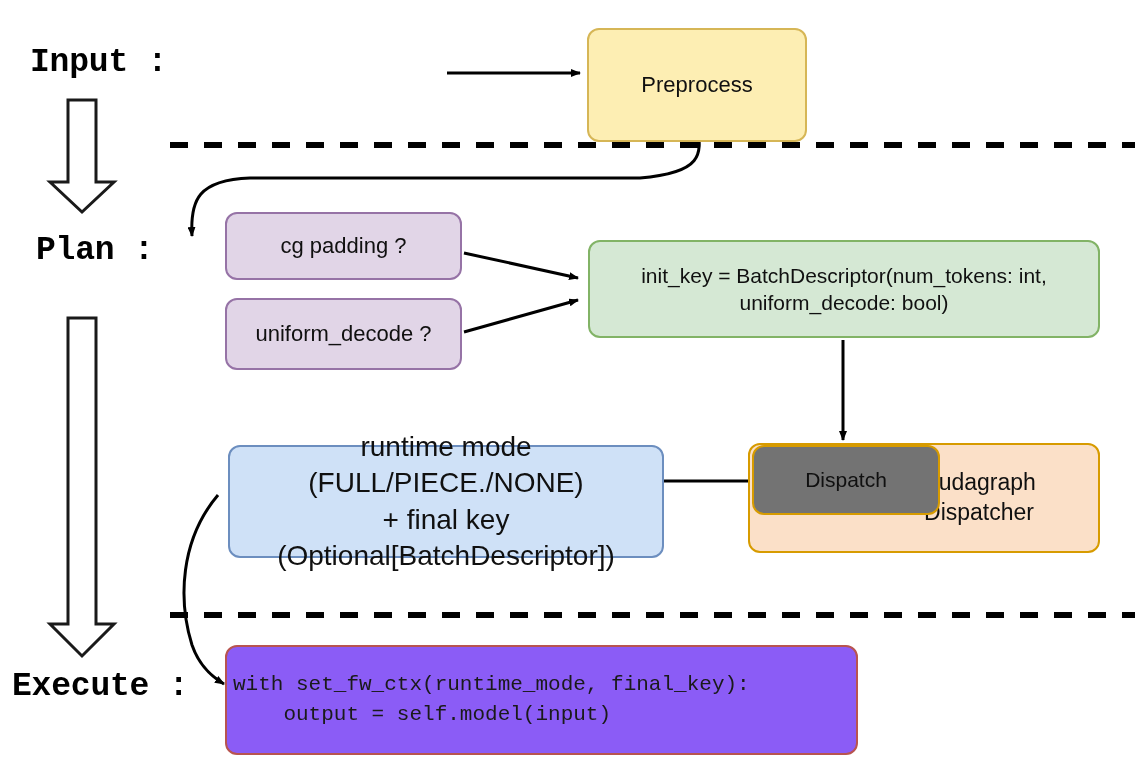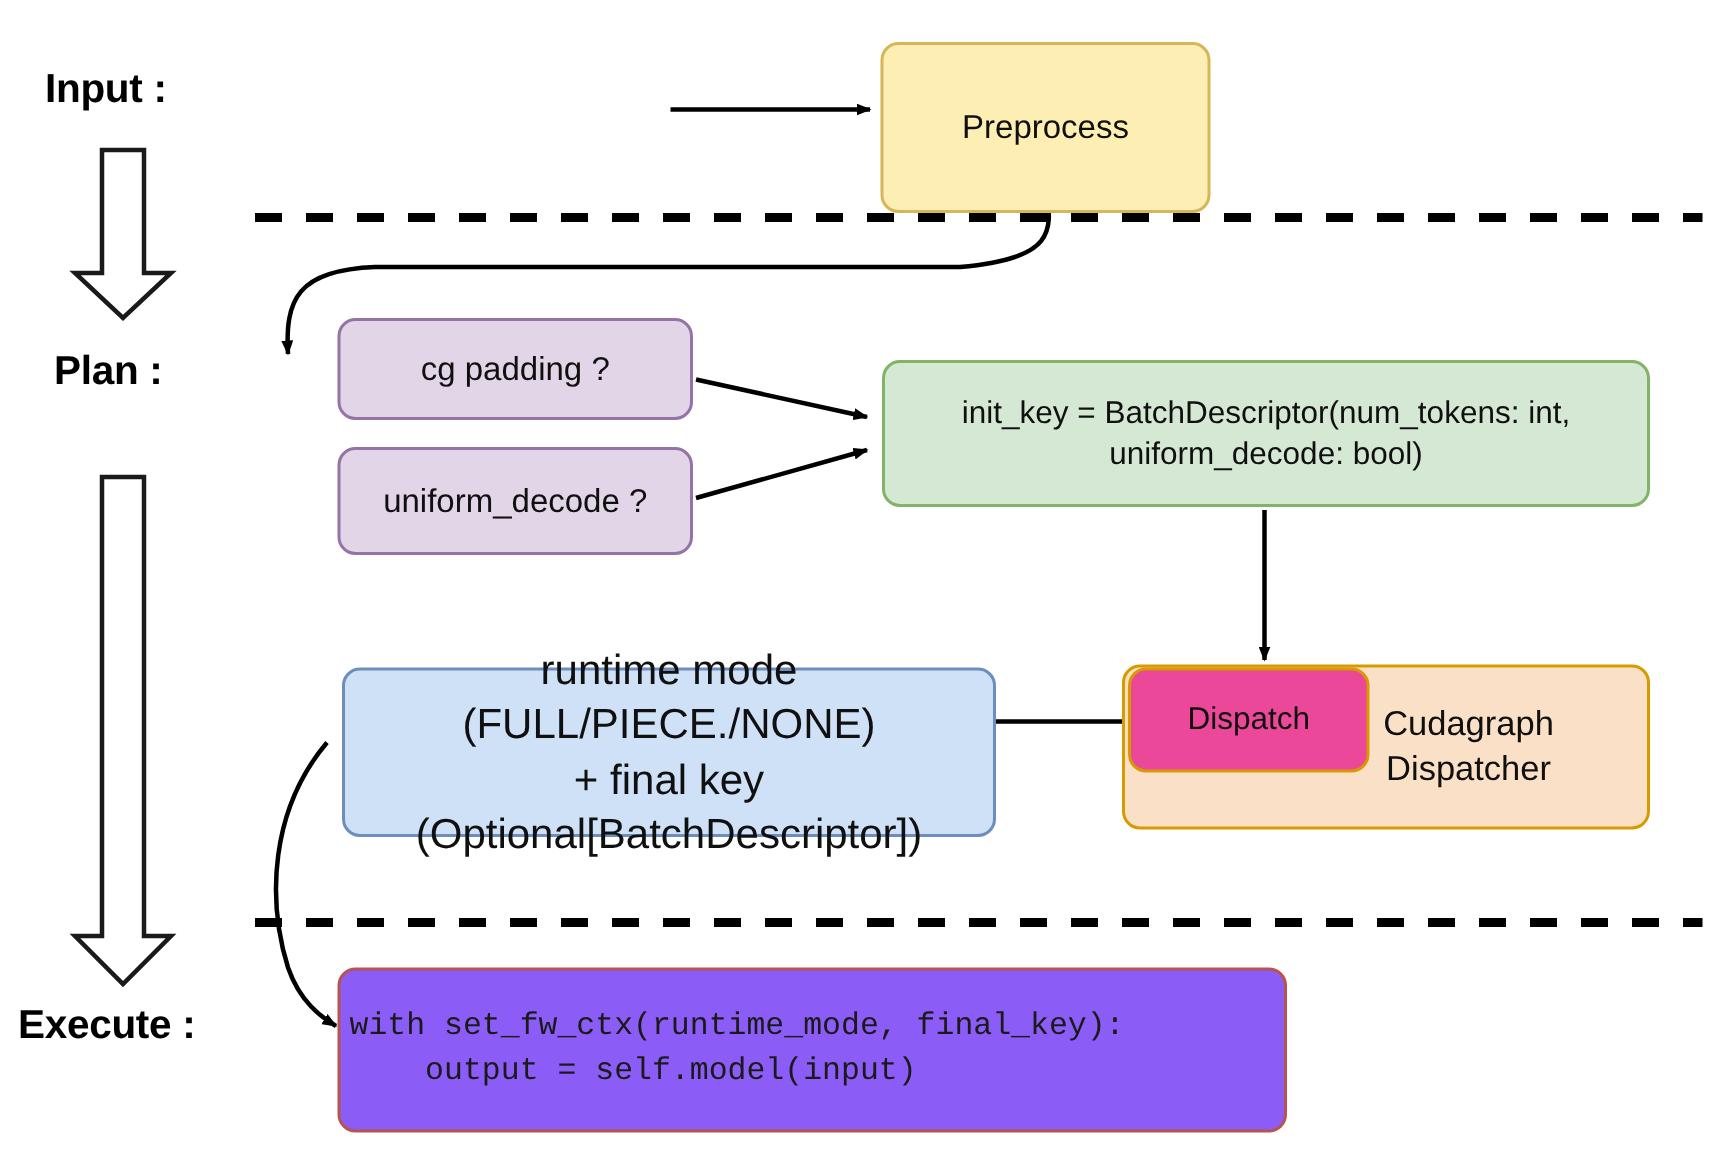--- a/index.html
+++ b/index.html
@@ -10,23 +10,23 @@
   #canvas {
     position: relative;
     width: 1142px;
     height: 770px;
     background: #ffffff;
     overflow: hidden;
     font-family: "Liberation Sans", sans-serif;
   }
   .stage-label {
     position: absolute;
-    font-family: Liberation Sans, sans-serif;
+    font-family: Liberation Mono, monospace;
     font-weight: bold;
-    font-size: 27px;
+    font-size: 33px;
     color: #000000;
     white-space: nowrap;
     letter-spacing: -0.2px;
   }
   .node {
     position: absolute;
     box-sizing: border-box;
     border-radius: 12px;
     border-width: 2px;
     border-style: solid;
@@ -114,21 +114,21 @@
   <div class="node" style="left:588px; top:240px; width:512px; height:98px; background:#d5e8d4; border-color:#82b366; font-size:21px;">
     <span class="node-text">init_key = BatchDescriptor(num_tokens: int,
 uniform_decode: bool)</span>
   </div>
 
   <div class="node" style="left:748px; top:443px; width:352px; height:110px; background:#fbe0c8; border-color:#d79b00; font-size:23px; justify-content:flex-end; padding-right:24px;">
     <span class="node-text" style="text-align:center; width:190px;">Cudagraph
 Dispatcher</span>
   </div>
 
-  <div class="node" style="left:752px; top:445px; width:161px; height:70px; background:#ec4899; border-color:#d79b00; font-size:21px;">
+  <div class="node" style="left:752px; top:445px; width:188px; height:70px; background:#737373; border-color:#d79b00; font-size:21px;">
     <span class="node-text">Dispatch</span>
   </div>
 
   <div class="node" style="left:228px; top:445px; width:436px; height:113px; background:#cfe1f7; border-color:#6c8ebf; font-size:28px;">
     <span class="node-text">runtime mode (FULL/PIECE./NONE)
 + final key (Optional[BatchDescriptor])</span>
   </div>
 
   <div class="node code" style="left:225px; top:645px; width:633px; height:110px; background:#8b5cf6; border-color:#b85450;">
     <span class="node-text">with set_fw_ctx(runtime_mode, final_key):

